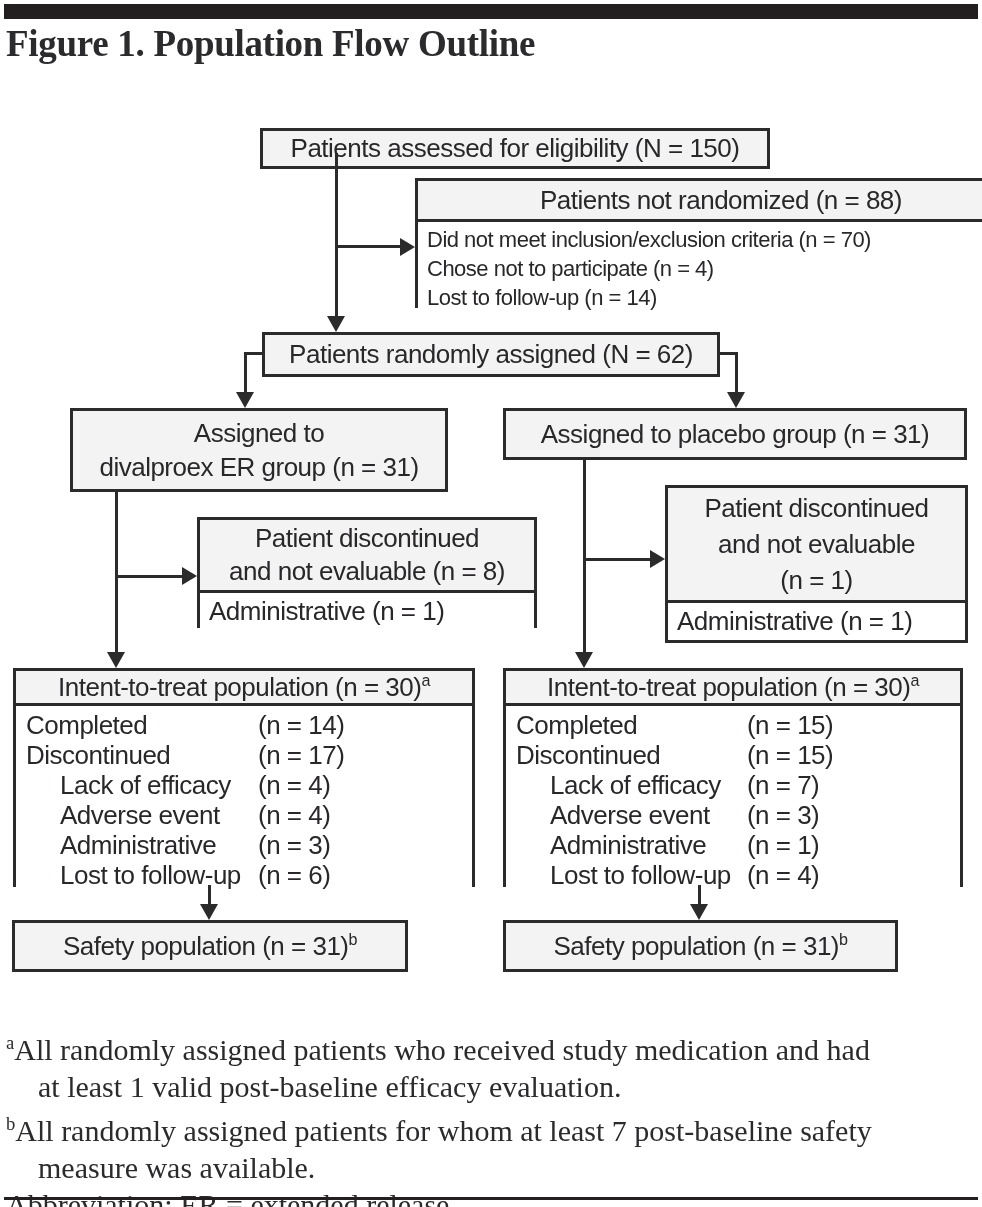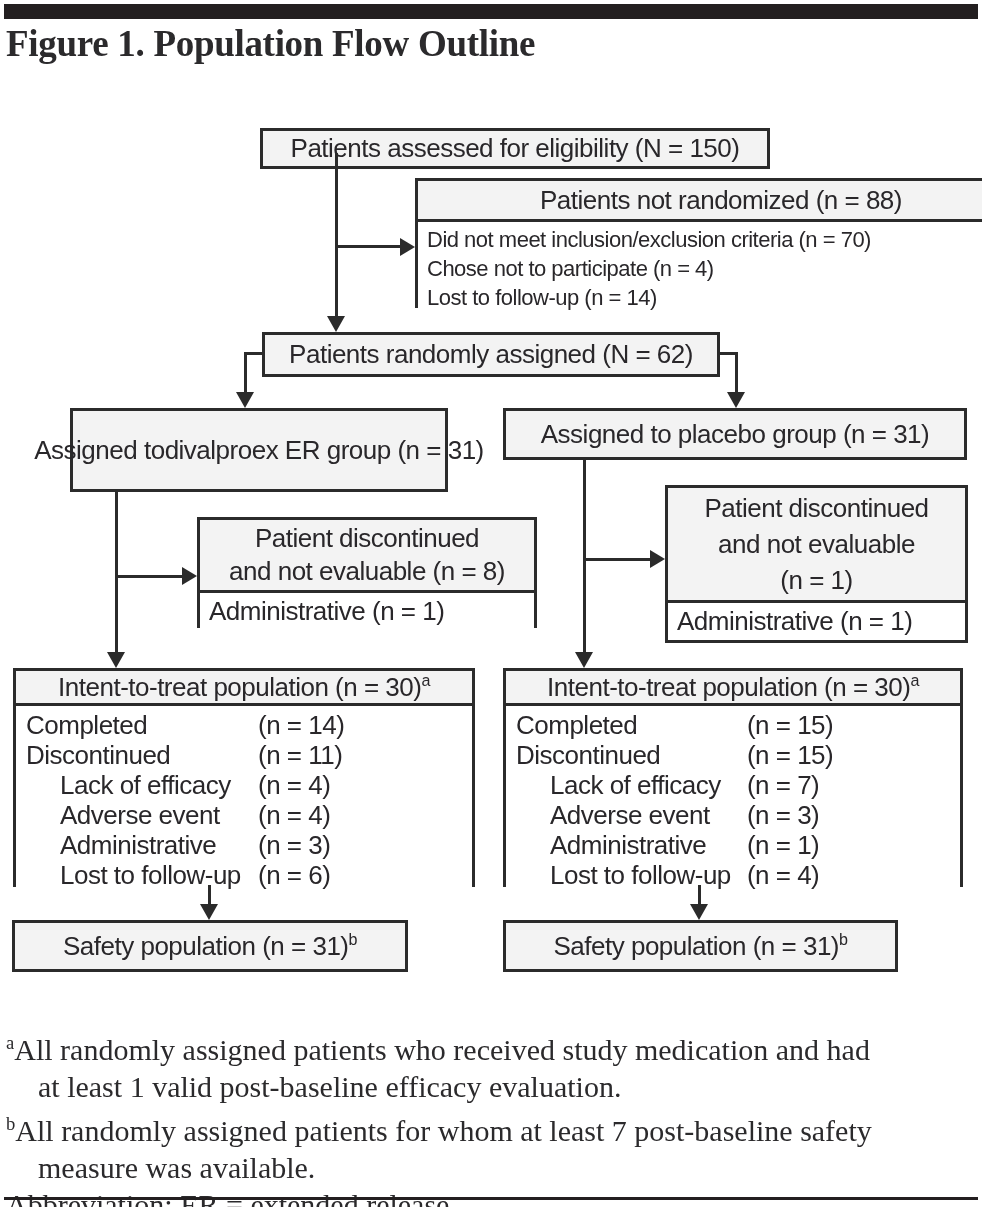--- a/index.html
+++ b/index.html
@@ -6,21 +6,21 @@
   .canvas{position:relative;width:982px;height:1207px;background:#ffffff;overflow:hidden;
           font-family:"Liberation Sans",sans-serif;color:#29272a;}
   .rule{position:absolute;background:#231f20;}
   .fig-title{position:absolute;left:6px;top:22px;font-family:"Liberation Serif",serif;
              font-weight:600;font-size:37px;letter-spacing:-0.3px;color:#2b2a2c;}
   
   .box{position:absolute;box-sizing:border-box;border:3px solid #2b2b2b;background:#f3f3f3;}
   .box.white{background:#ffffff;}
   .center-label{display:flex;align-items:center;justify-content:center;height:100%;
                 font-size:26px;letter-spacing:-0.5px;white-space:nowrap;}
-  .two-line{flex-direction:row;line-height:34px;}
+  .two-line{flex-direction:column;line-height:34px;}
   
   .hdr{box-sizing:border-box;border-bottom:3px solid #2b2b2b;background:#f3f3f3;
        display:flex;flex-direction:column;align-items:center;justify-content:center;
        font-size:26px;letter-spacing:-0.5px;white-space:nowrap;}
   .bdy{background:#ffffff;box-sizing:border-box;padding:3px 0 0 9px;font-size:22px;
        letter-spacing:-0.5px;line-height:29px;white-space:nowrap;}
   .bdy.tall{font-size:26px;line-height:33px;padding-top:2px;}
   
   .itt-body{background:#ffffff;box-sizing:border-box;padding:4px 16px 0 0;}
   .itt-row{display:grid;grid-template-columns:1fr 45%;font-size:26px;letter-spacing:-0.5px;
@@ -103,21 +103,21 @@
     </div>
     <div class="itt-body">
 
         <div class="itt-row">
           <span class="itt-label">Completed</span>
           <span class="itt-value">(n = 14)</span>
         </div>
 
         <div class="itt-row">
           <span class="itt-label">Discontinued</span>
-          <span class="itt-value">(n = 11)</span>
+          <span class="itt-value">(n = 17)</span>
         </div>
 
         <div class="itt-row indent">
           <span class="itt-label">Lack of efficacy</span>
           <span class="itt-value">(n = 4)</span>
         </div>
 
         <div class="itt-row indent">
           <span class="itt-label">Adverse event</span>
           <span class="itt-value">(n = 4)</span>

